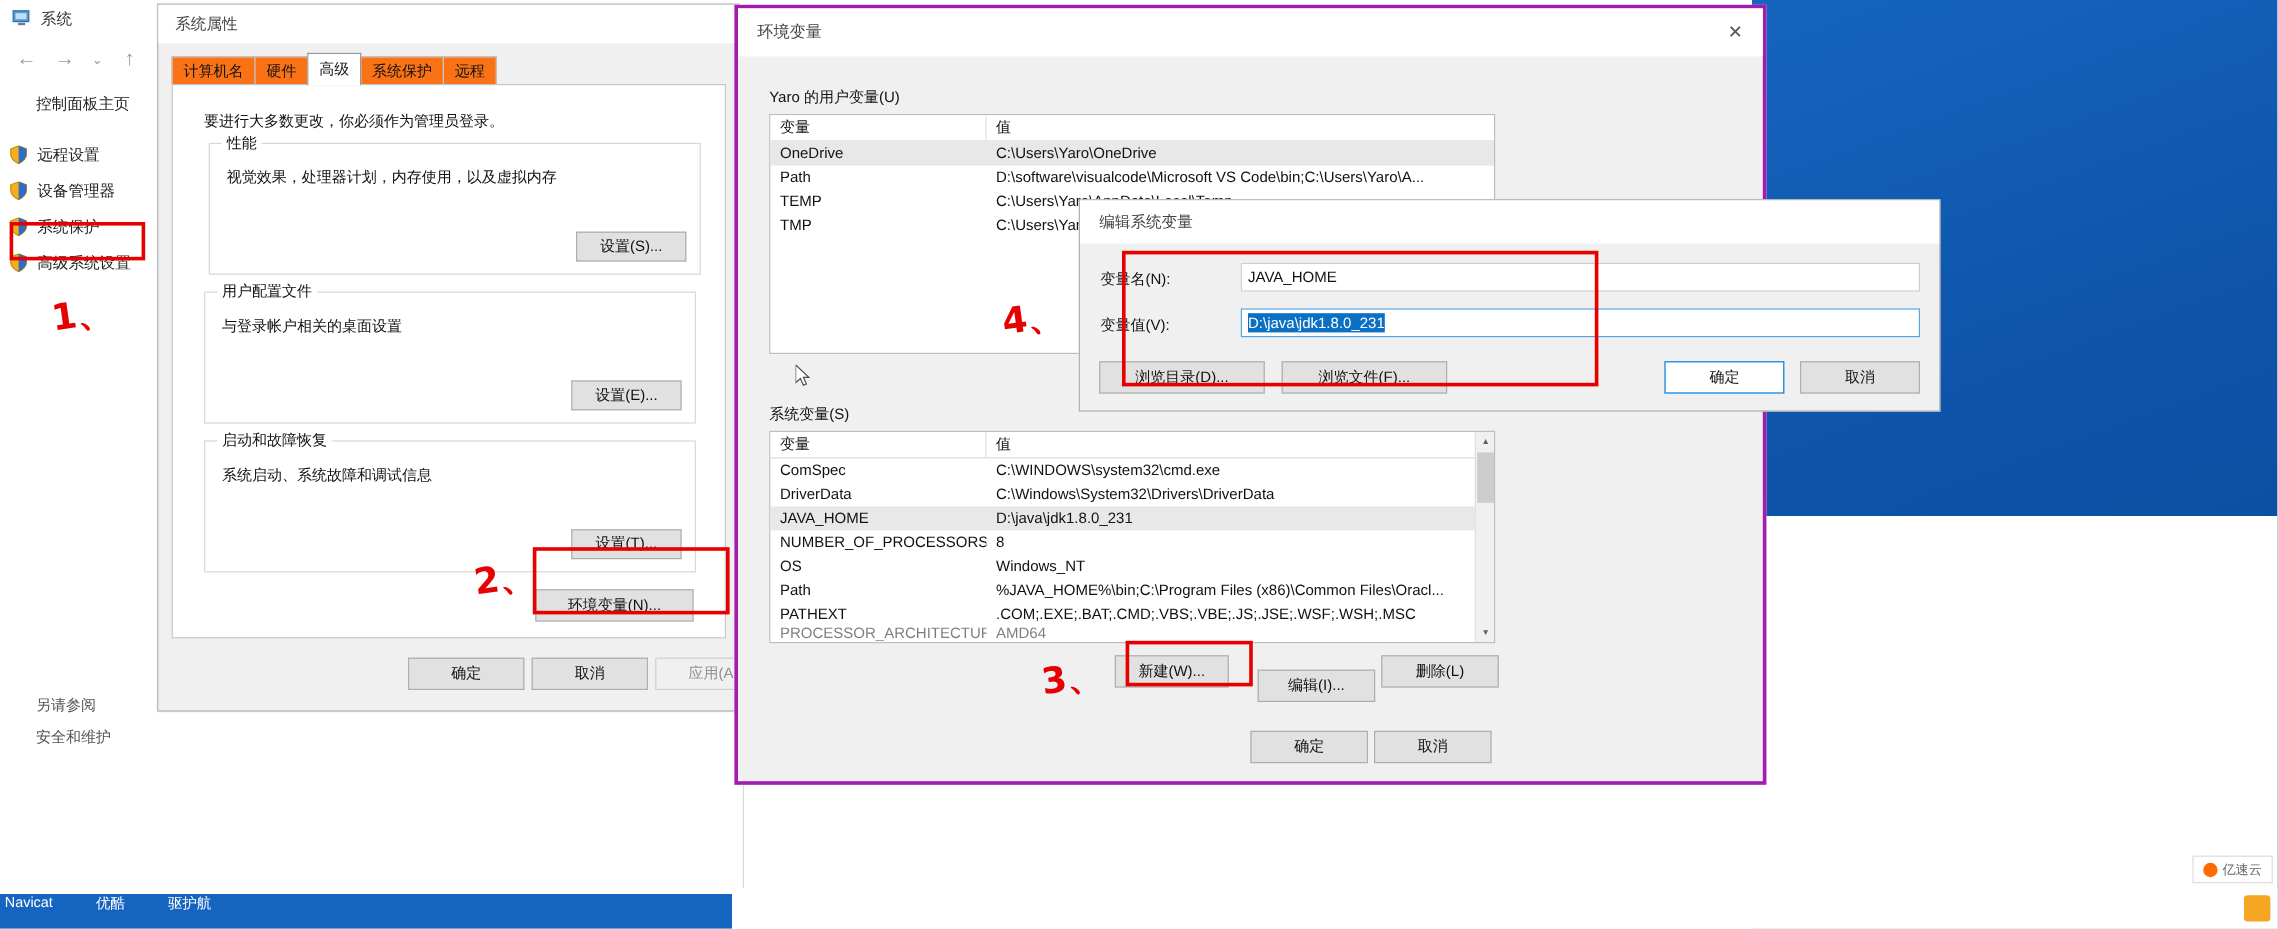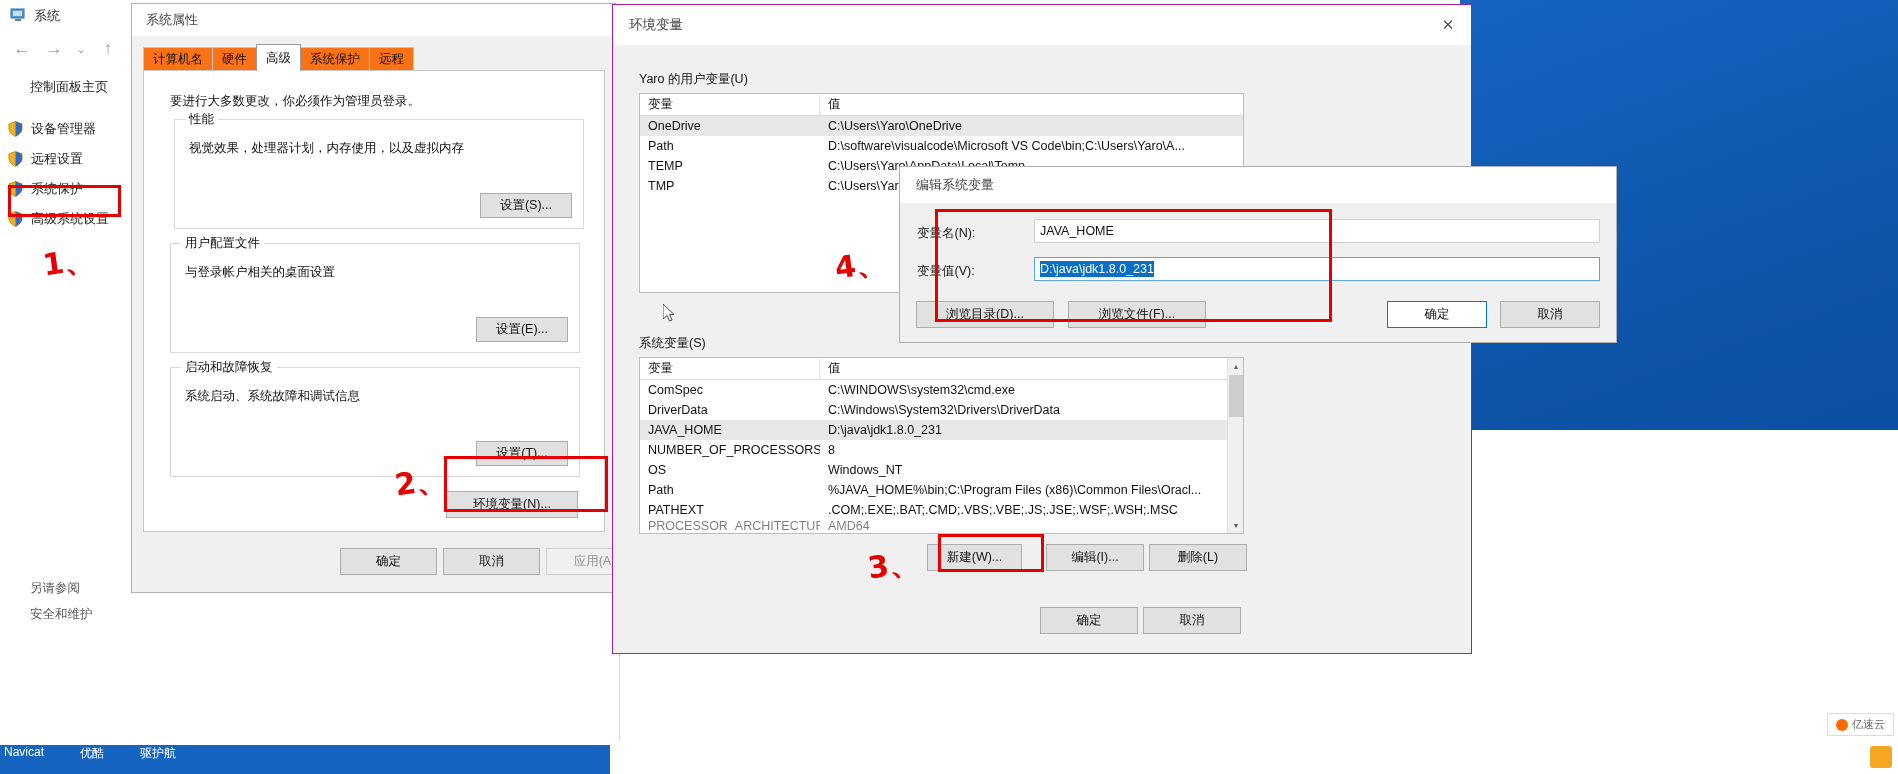--- a/index.html
+++ b/index.html
@@ -126,21 +126,21 @@
     background: #e1e1e1; border: 1px solid #adadad; font-size: 12.5px; color: #111;
     height: 25px; display: flex; align-items: center; justify-content: center;
     padding: 0 6px; cursor: default; text-align: center;
   }
   .win-btn.disabled { color: #919191; background:#f0f0f0; border-color:#cfcfcf; }
   .win-btn.default { border: 1px solid #0078d7; }
 
   
   .envvar {
     position: absolute; left: 612px; top: 4px; width: 860px; height: 650px;
-    background: #f0f0f0; border: 1px solid #a21caf;
+    background: #f0f0f0; border: 3px solid #a21caf;
   }
   .ev-titlebar {
     height: 40px; background: #ffffff; display: flex; align-items: center;
     padding-left: 16px; font-size: 13.5px; color: #444; position: relative;
   }
   .ev-close {
     position: absolute; right: 0; top: 0; width: 46px; height: 40px;
     display: flex; align-items: center; justify-content: center;
     font-size: 15px; color: #555;
   }
@@ -265,30 +265,30 @@
         <span>控制面板主页</span>
       </div>
       <div style="height:12px"></div>
       <div class="cp-link indent-icon">
         <span class="shield">
           <svg width="15" height="16" viewBox="0 0 15 16">
               <path d="M7.5 0.5 L14 3 V8 C14 12 7.5 15.5 7.5 15.5 C7.5 15.5 1 12 1 8 V3 Z" fill="#f2b01e" stroke="#c98c0a"></path>
               <path d="M7.5 0.5 L14 3 V8 C14 12 7.5 15.5 7.5 15.5 Z" fill="#2d6ec4"></path>
             </svg>
         </span>
-        <span>设备管理器</span>
+        <span>远程设置</span>
       </div>
       <div class="cp-link indent-icon">
         <span class="shield">
           <svg width="15" height="16" viewBox="0 0 15 16">
               <path d="M7.5 0.5 L14 3 V8 C14 12 7.5 15.5 7.5 15.5 C7.5 15.5 1 12 1 8 V3 Z" fill="#f2b01e" stroke="#c98c0a"></path>
               <path d="M7.5 0.5 L14 3 V8 C14 12 7.5 15.5 7.5 15.5 Z" fill="#2d6ec4"></path>
             </svg>
         </span>
-        <span>远程设置</span>
+        <span>设备管理器</span>
       </div>
       <div class="cp-link indent-icon">
         <span class="shield">
           <svg width="15" height="16" viewBox="0 0 15 16">
               <path d="M7.5 0.5 L14 3 V8 C14 12 7.5 15.5 7.5 15.5 C7.5 15.5 1 12 1 8 V3 Z" fill="#f2b01e" stroke="#c98c0a"></path>
               <path d="M7.5 0.5 L14 3 V8 C14 12 7.5 15.5 7.5 15.5 Z" fill="#2d6ec4"></path>
             </svg>
         </span>
         <span>系统保护</span>
       </div>
@@ -463,21 +463,21 @@
       <div class="scrollbar">
         <div class="sb-arrow">▲</div>
         <div class="sb-thumb"></div>
         <div class="sb-arrow bottom">▼</div>
       </div>
     </div>
 
     <div class="win-btn" style="position:absolute; left:314px; top:539px; width:95px; height:27px;">
       <span>新建(W)...</span>
     </div>
-    <div class="win-btn" style="position:absolute; left:433px; top:539px; width:98px; height:27px;">
+    <div class="win-btn" style="position:absolute; left:433px; top:551px; width:98px; height:27px;">
       <span>编辑(I)...</span>
     </div>
     <div class="win-btn" style="position:absolute; left:536px; top:539px; width:98px; height:27px;">
       <span>删除(L)</span>
     </div>
 
     <div class="win-btn" style="position:absolute; left:427px; top:602px; width:98px; height:27px;">
       <span>确定</span>
     </div>
     <div class="win-btn" style="position:absolute; left:530px; top:602px; width:98px; height:27px;">

